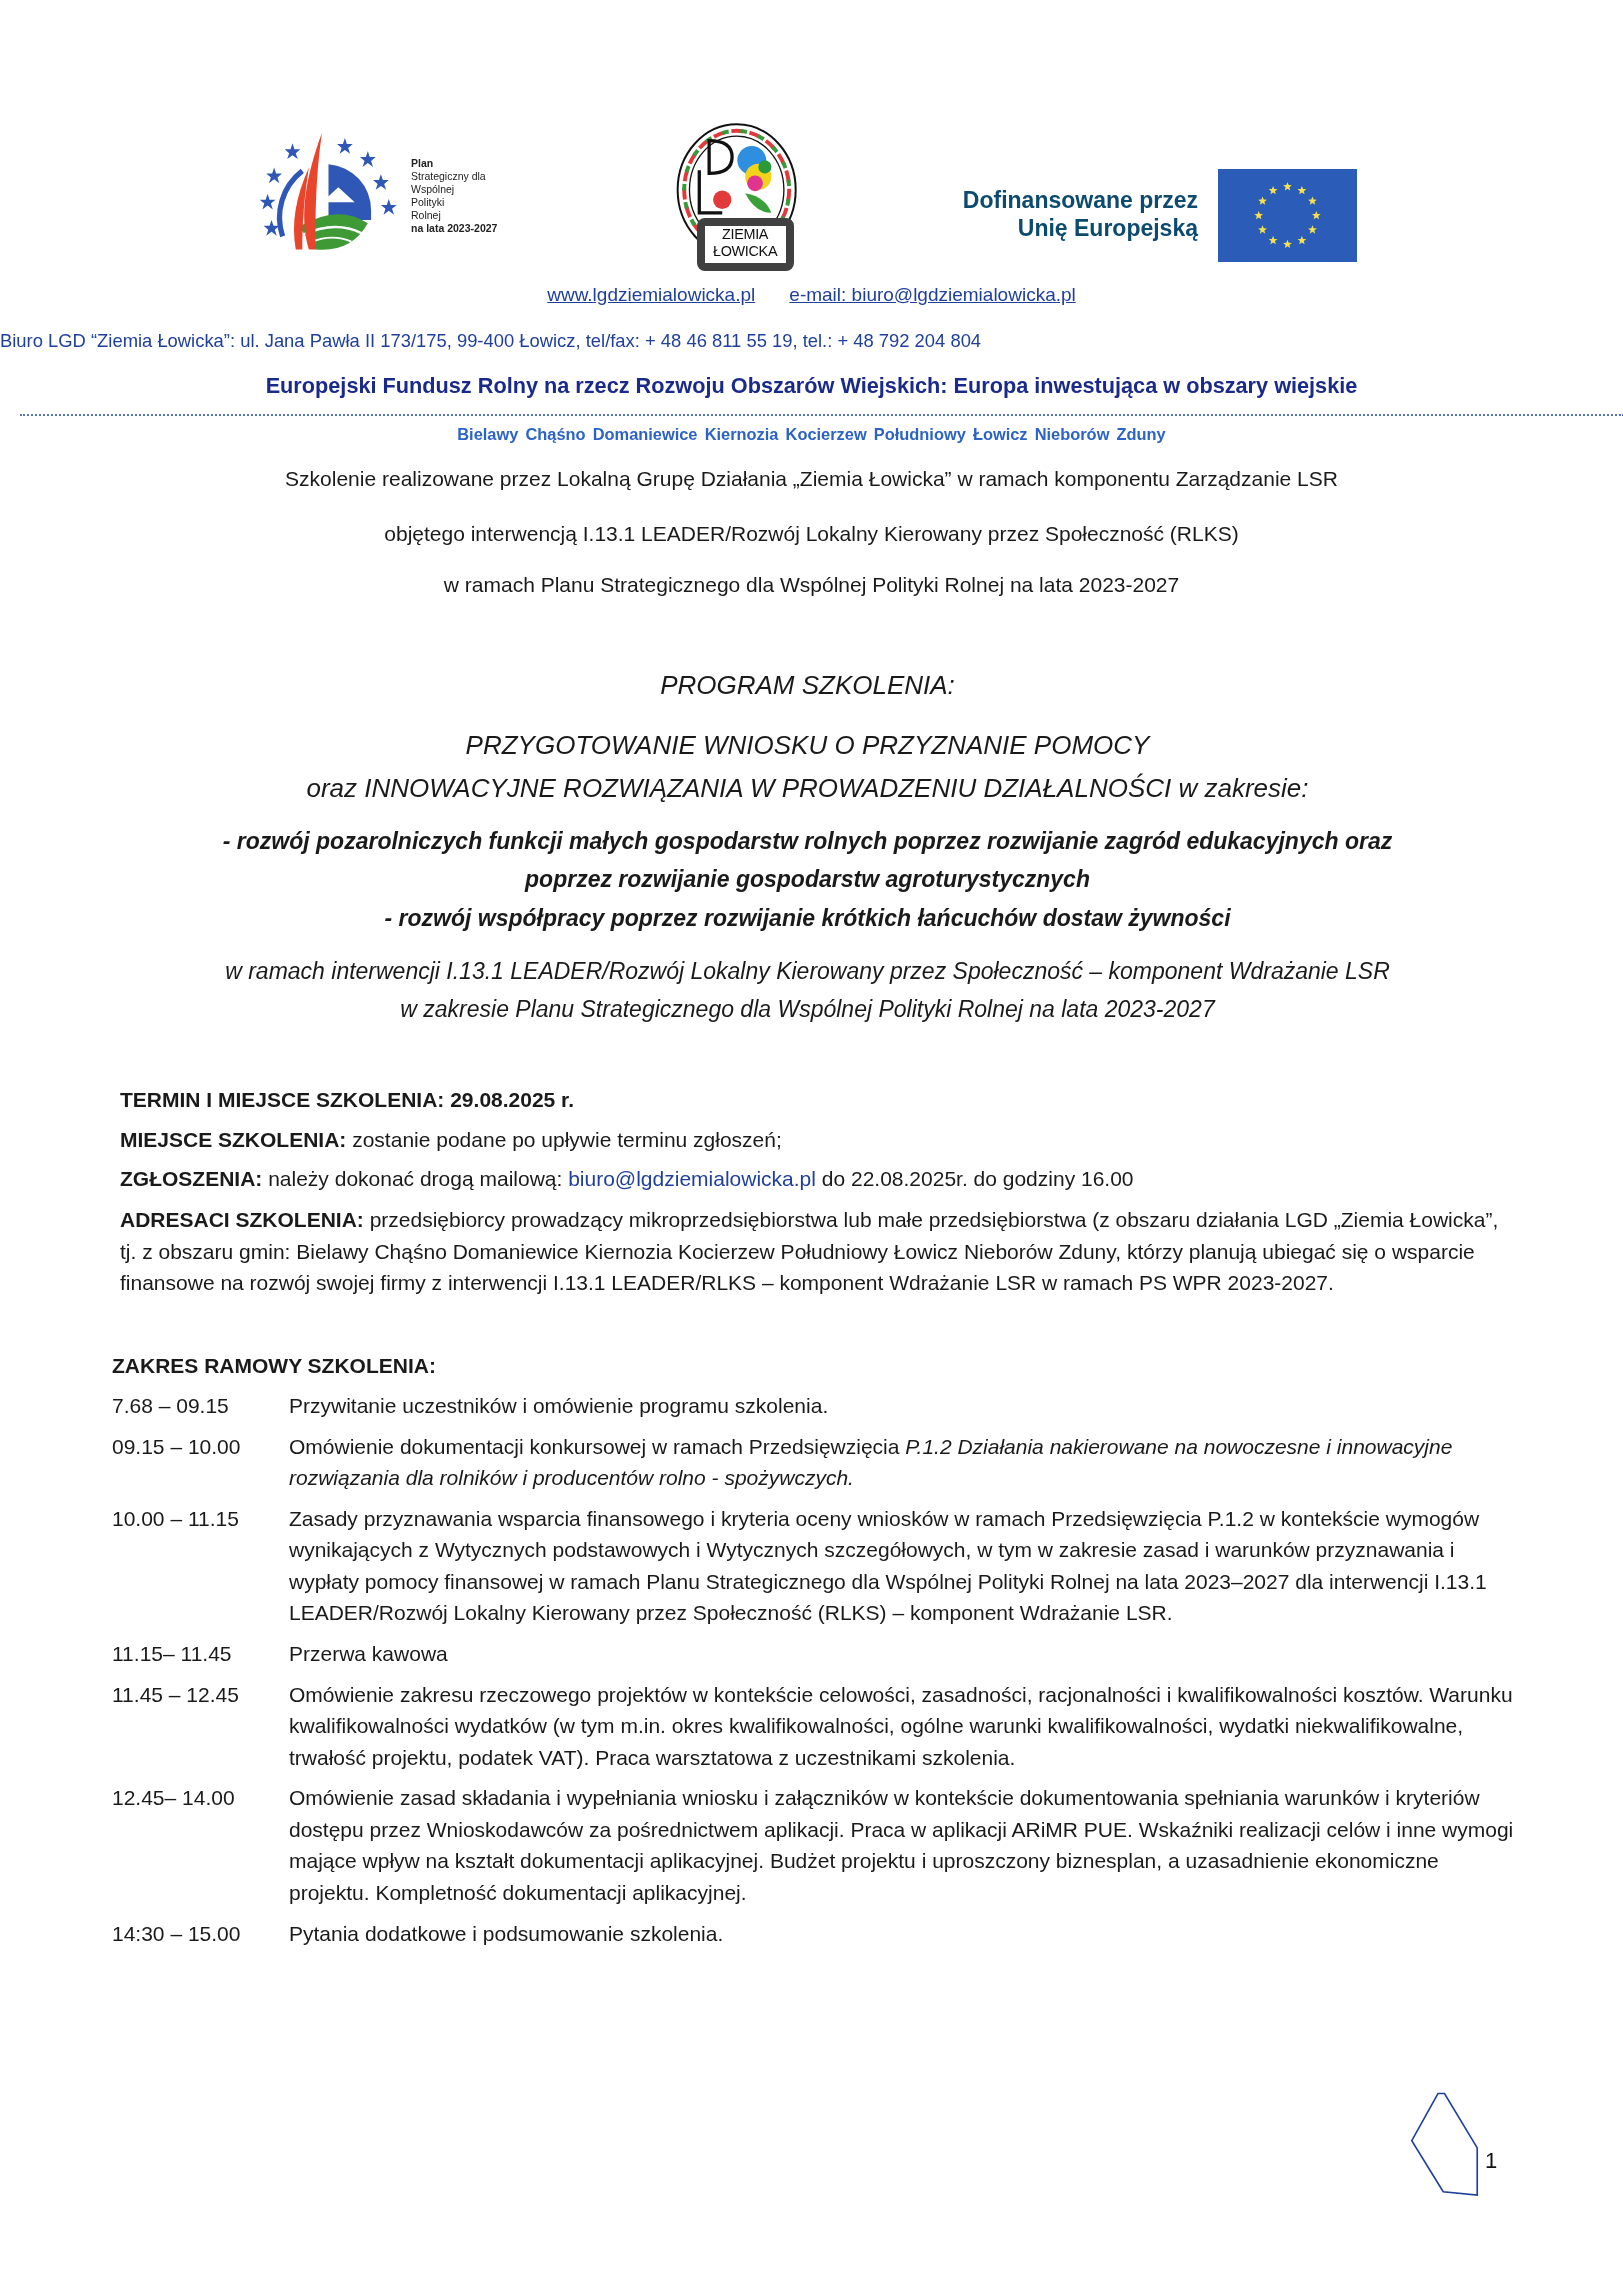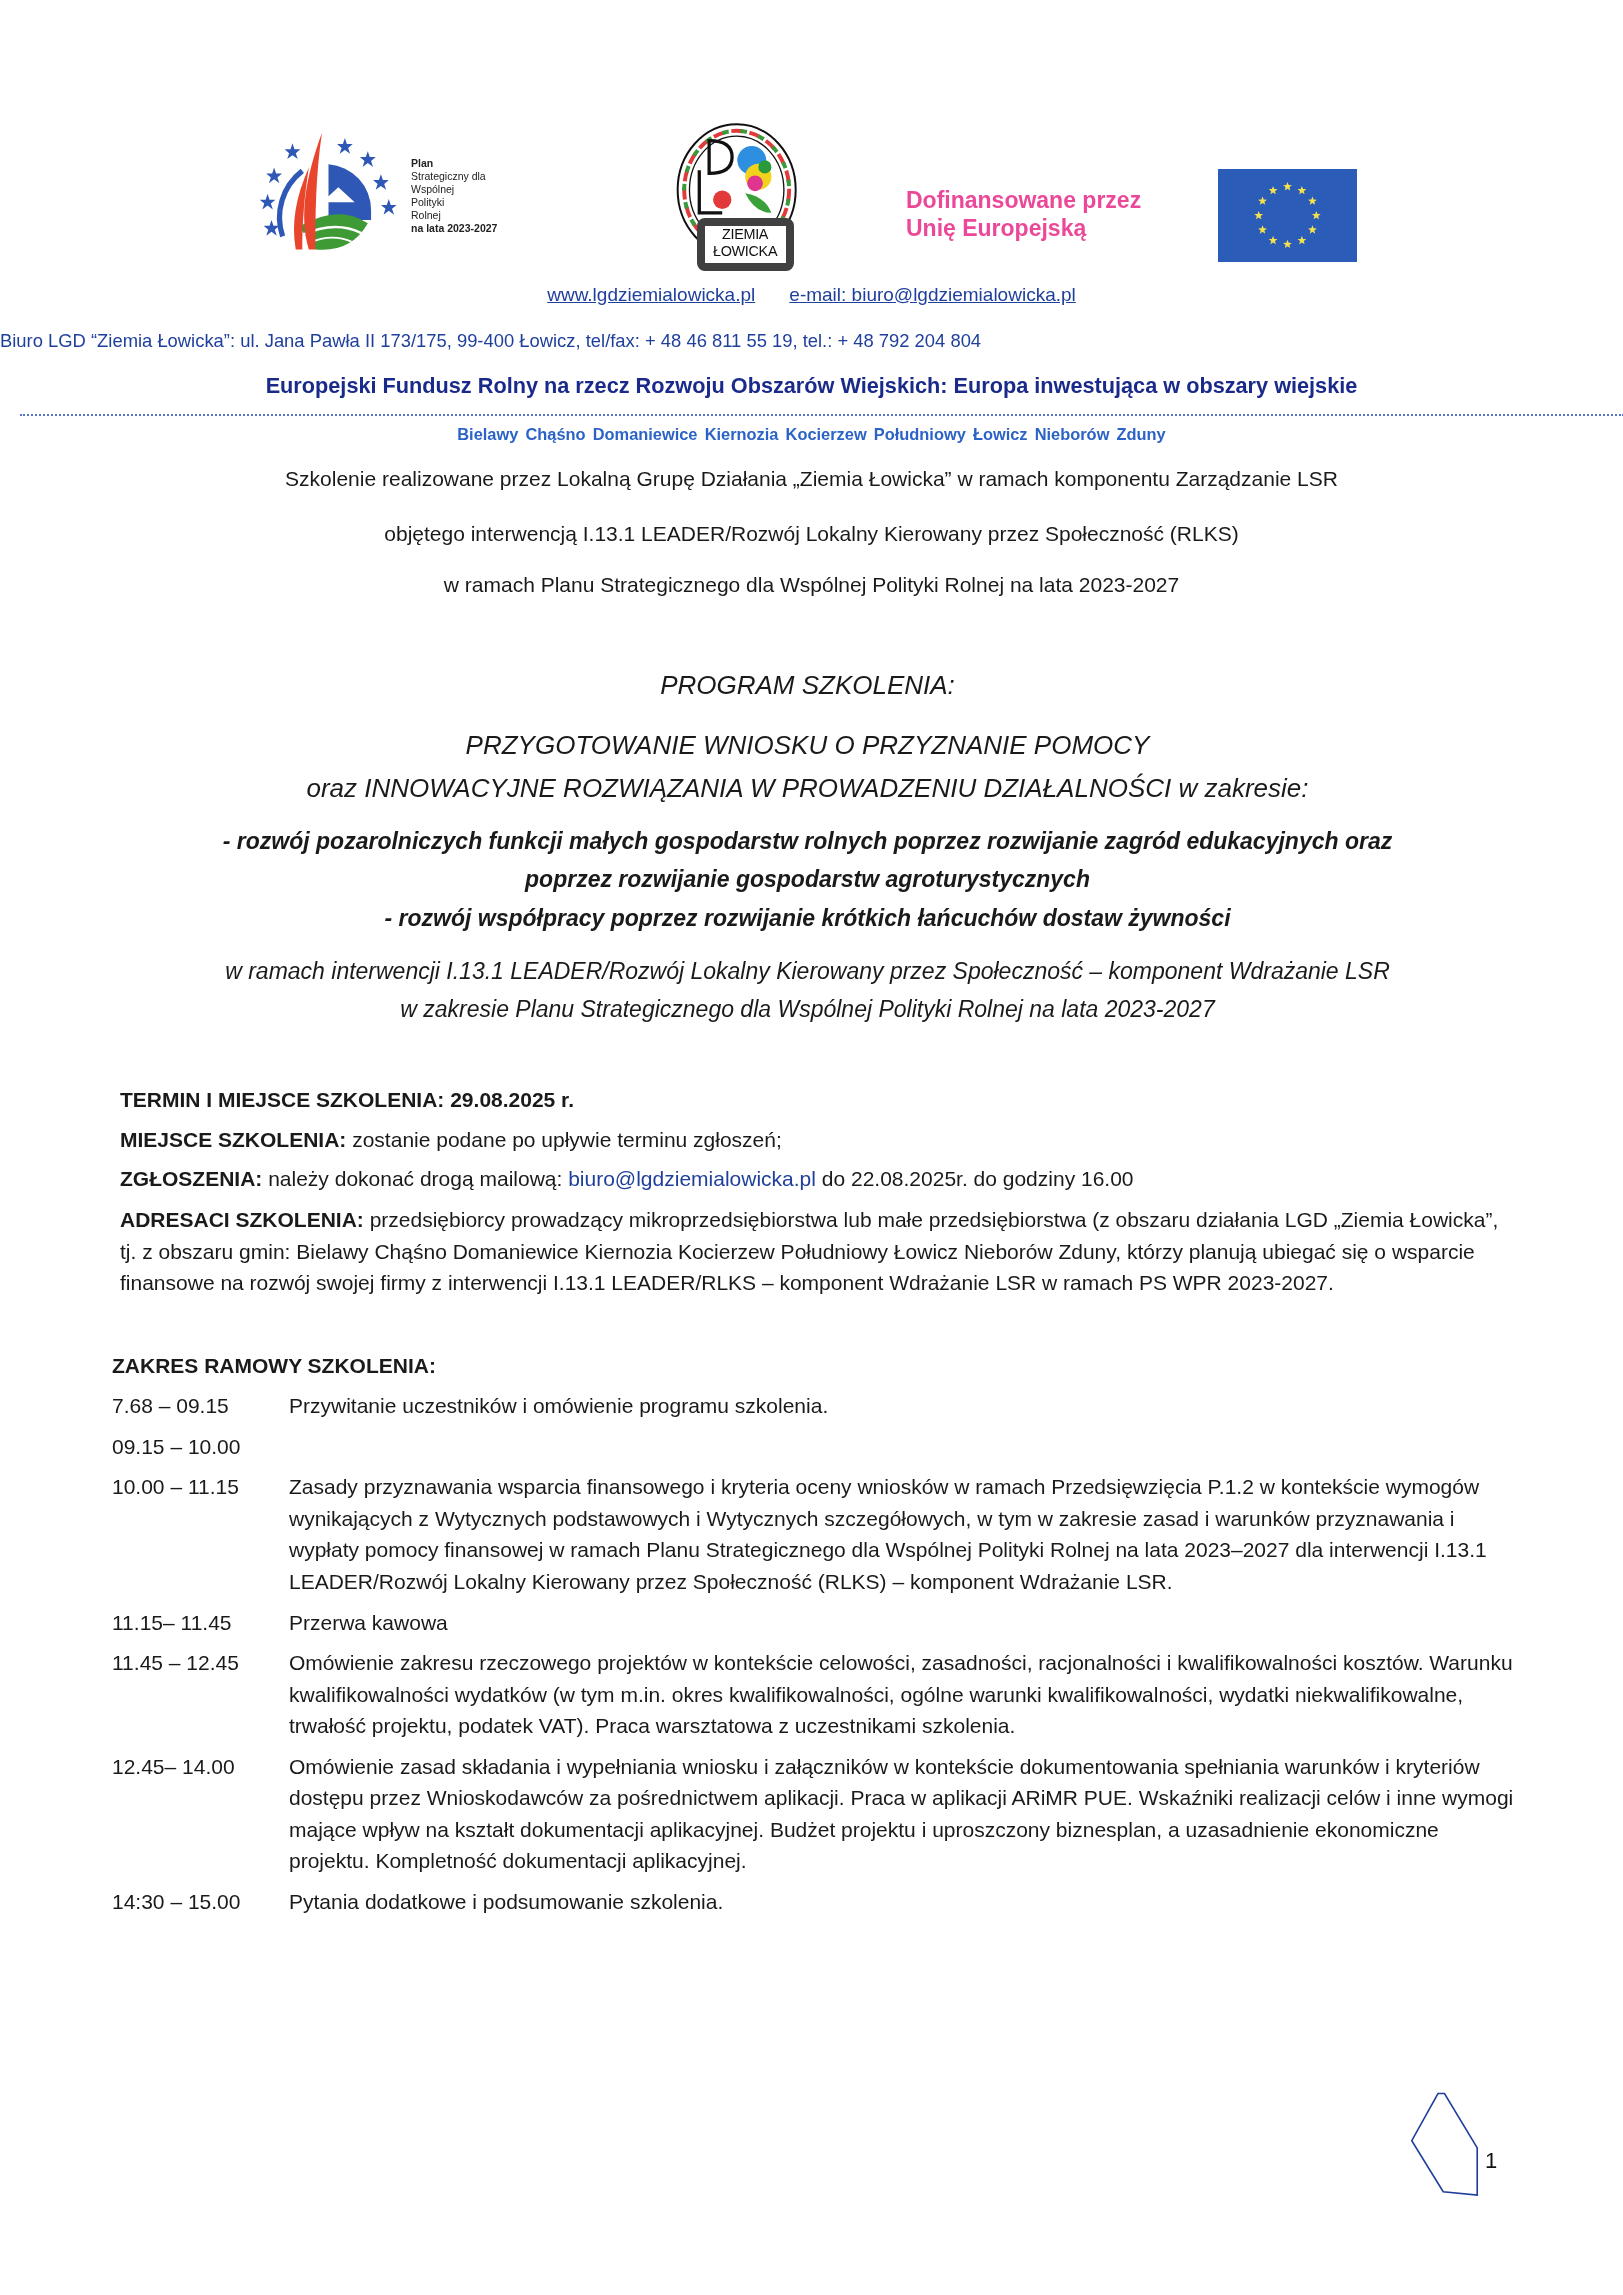--- a/index.html
+++ b/index.html
@@ -13,21 +13,21 @@
   #logo-psp { left: 253px; top: 125px; width: 282px; height: 131px; }
   #logo-psp svg { position: absolute; left: 0; top: 0; }
   #psp-text { position: absolute; left: 158px; top: 31.5px; font-size: 10.5px; line-height: 13px; color: #222; font-weight: bold; }
   #psp-text div { white-space: nowrap; }
   #psp-text .light { font-weight: normal; }
 
   #logo-lgd { left: 673px; top: 121px; width: 128px; height: 141px; }
   #lgd-label { position: absolute; left: 23.6px; top: 97px; width: 81px; height: 37px; border: 8px solid #404040; border-radius: 7.9px; background: #fff;
     font-size: 14.4px; line-height: 17px; text-align: center; color: #111; letter-spacing: -0.3px; }
 
-  #eu-text { left: 906px; top: 187px; width: 292px; text-align: left; font-size: 23px; line-height: 27.6px; font-weight: bold; color: #ec4899; }
+  #eu-text { left: 906px; top: 187px; width: 292px; text-align: right; font-size: 23px; line-height: 27.6px; font-weight: bold; color: #0c4a6e; }
   #eu-flag { left: 1218px; top: 169px; width: 139px; height: 93px; background: #2a5cb8; }
 
   
   #links-line { left: 0; top: 284px; width: 1623px; text-align: center; font-size: 19px; color: #1f3f9c; }
   #links-line a { color: #1f3f9c; text-decoration: underline; margin: 0 14.4px; }
   #address-line { left: 0; top: 330px; width: 1623px; text-align: left; font-size: 18.4px; color: #1f3f9c; }
   #efrrow-line { left: 0; top: 373px; width: 1623px; text-align: center; font-size: 21.7px; font-weight: bold; color: #1a2a8a; }
   #divider { left: 19.7px; top: 414px; width: 1604px; height: 0; border-top: 2px dotted #5573c7; }
   #gminy-line { left: 0; top: 425px; width: 1623px; text-align: center; font-size: 16.4px; font-weight: bold; color: #2b63c6; word-spacing: 2.6px; }
 
@@ -185,20 +185,21 @@
 </div>
 <div id="zakres-heading" class="abs">ZAKRES RAMOWY SZKOLENIA:</div>
 
 <div id="schedule" class="abs">
     <div class="row">
       <div class="time">7.68 – 09.15</div>
       <div class="desc"><span>Przywitanie uczestników i omówienie programu szkolenia.</span></div>
     </div>
     <div class="row">
       <div class="time">09.15 – 10.00</div>
+      <div class="desc"><span>Omówienie dokumentacji konkursowej w ramach Przedsięwzięcia </span><i>P.1.2 Działania nakierowane na nowoczesne i innowacyjne rozwiązania dla rolników i producentów rolno - spożywczych.</i></div>
     </div>
     <div class="row">
       <div class="time">10.00 – 11.15</div>
       <div class="desc"><span>Zasady przyznawania wsparcia finansowego i kryteria oceny wniosków w ramach Przedsięwzięcia P.1.2 w kontekście wymogów wynikających z Wytycznych podstawowych i Wytycznych szczegółowych, w tym w zakresie zasad i warunków przyznawania i wypłaty pomocy finansowej w ramach Planu Strategicznego dla Wspólnej Polityki Rolnej na lata 2023–2027 dla interwencji I.13.1 LEADER/Rozwój Lokalny Kierowany przez Społeczność (RLKS) – komponent Wdrażanie LSR.</span></div>
     </div>
     <div class="row">
       <div class="time">11.15– 11.45</div>
       <div class="desc"><span>Przerwa kawowa</span></div>
     </div>
     <div class="row">

